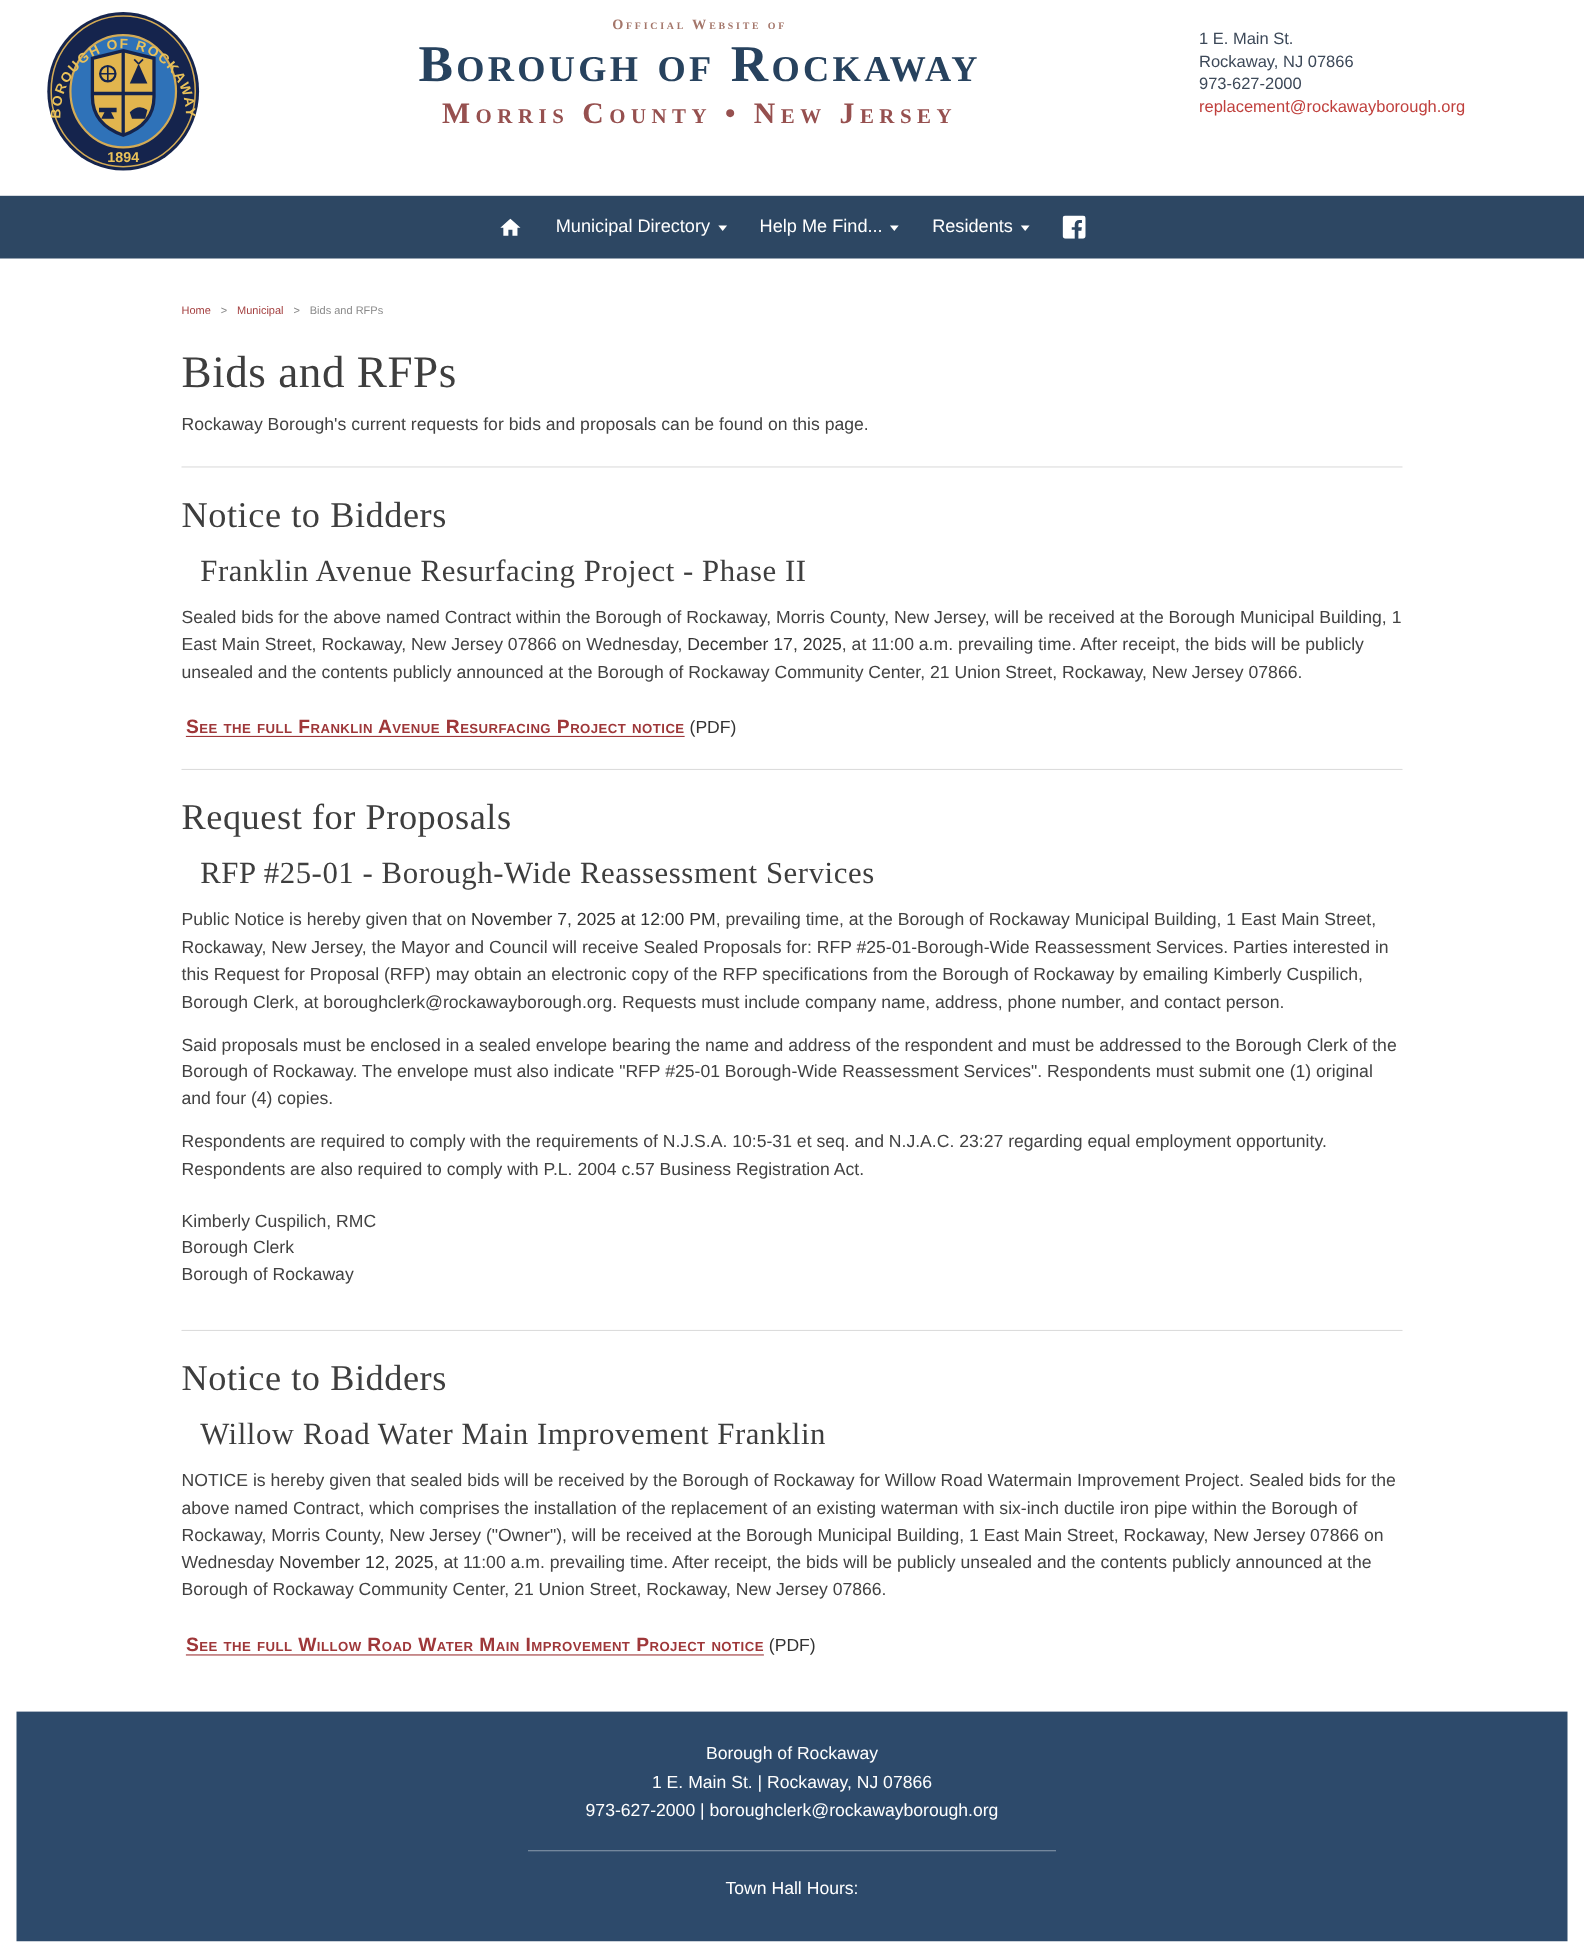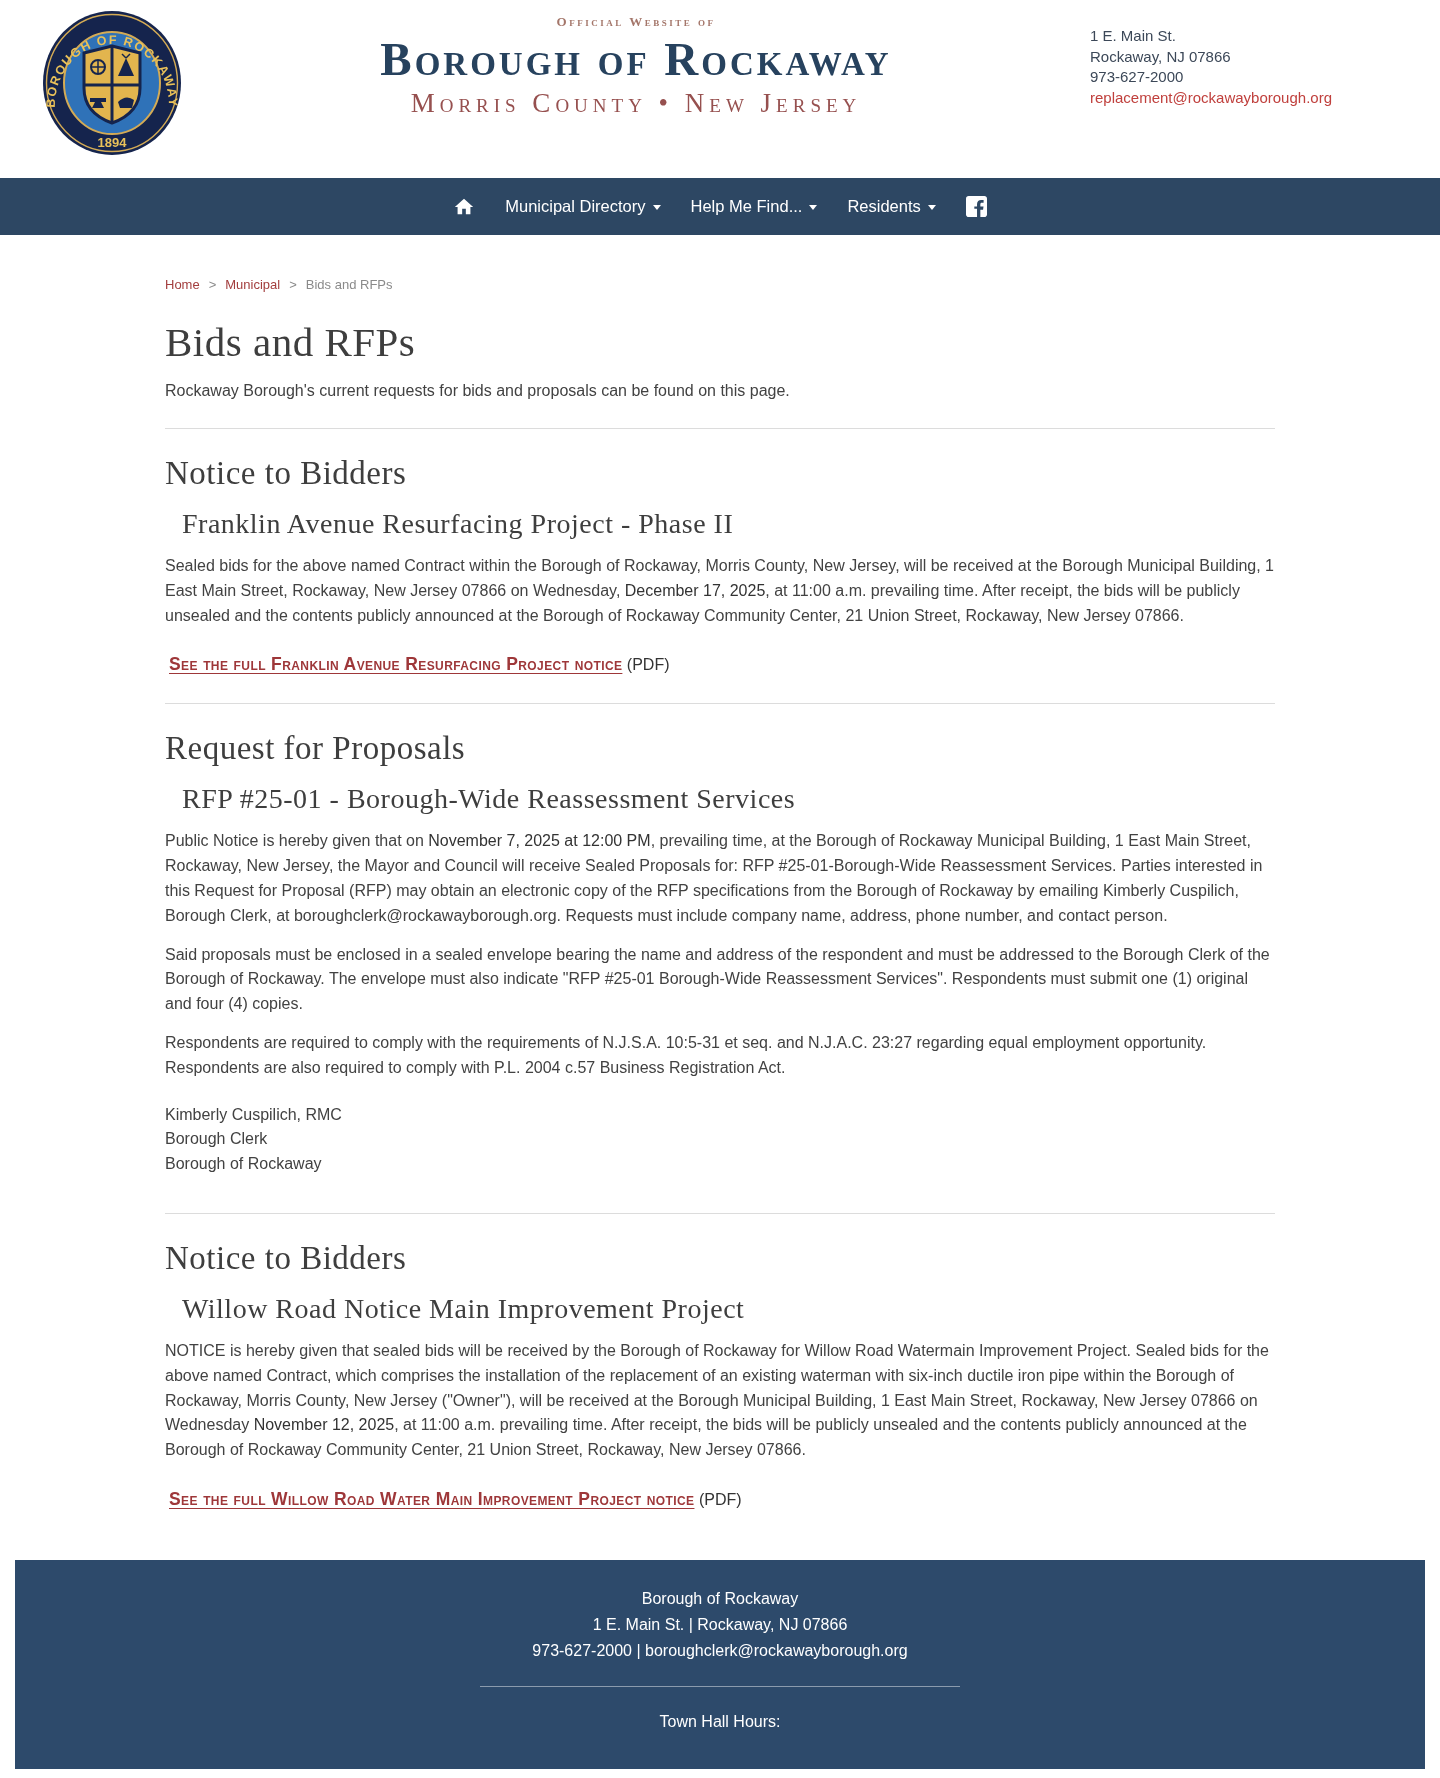--- a/index.html
+++ b/index.html
@@ -11,35 +11,35 @@
     color: #424242;
   }
 
   
   .site-header { background: #ffffff; height: 178px; display: flex; align-items: flex-start; }
   .header-inner { width: 100%; display: flex; align-items: flex-start; padding: 10px 108px 0 42px; }
   .seal { flex: 0 0 auto; }
   .title-block { flex: 1 1 auto; text-align: center; padding-top: 4px; font-family: "Liberation Serif", serif; }
   .official-line { font-size: 13px; letter-spacing: 2.5px; color: #a4766a; font-variant: small-caps; font-weight: 600; }
   .site-title { font-size: 47px; line-height: 1.1; color: #27425e; font-variant: small-caps; font-weight: 600; letter-spacing: 3px; margin-top: 4px; }
-  .county-line { font-size: 27px; color: #96504f; font-variant: small-caps; letter-spacing: 5px; font-weight: 400; margin-top: 2px; }
+  .county-line { font-size: 27px; color: #96504f; font-variant: small-caps; letter-spacing: 5px; font-weight: 700; margin-top: 2px; }
   .contact-block { flex: 0 0 auto; padding-top: 16px; font-size: 15px; line-height: 1.38; color: #3c4858; font-style: normal; }
   .contact-block a { color: #c0403d; text-decoration: none; }
 
   
   .main-nav { background: #2d4763; height: 57px; display: flex; justify-content: center; gap: 30px; }
   .main-nav a { color: #ffffff; text-decoration: none; font-size: 16.5px; display: inline-flex; align-items: center; gap: 7px; }
   .caret { width: 0; height: 0; border-left: 4.5px solid transparent; border-right: 4.5px solid transparent; border-top: 5px solid #ffffff; display: inline-block; margin-top: 2px; }
   .nav-icon svg { display: block; }
 
   
   .container { width: 1140px; margin: 0 auto; padding: 0 15px; }
   main.container { padding-top: 42px; padding-bottom: 44px; }
 
-  .breadcrumb { font-size: 13px; color: #8a8a8a; }
+  .breadcrumb { font-size: 10px; color: #8a8a8a; }
   .breadcrumb a { color: #a33e3e; text-decoration: none; }
   .breadcrumb .sep { margin: 0 9px; color: #8a8a8a; }
 
   .serif { font-family: "Liberation Serif", serif; font-weight: 400; color: #3e3e3e; }
   h1.page-title { font-size: 41px; letter-spacing: 0.5px; margin-top: 26px; }
   .intro { margin-top: 16px; font-size: 16px; }
 
   hr.rule { border: none; border-top: 1px solid #dcdcdc; margin: 28px 0 26px 0; }
 
   h2.section-title { font-size: 33px; letter-spacing: 0.5px; }
@@ -153,21 +153,21 @@
     <p class="body-p"><span>Public Notice is hereby given that on </span><strong>November 7, 2025 at 12:00 PM</strong><span>, prevailing time, at the Borough of Rockaway Municipal Building, 1 East Main Street, Rockaway, New Jersey, the Mayor and Council will receive Sealed Proposals for: RFP #25-01-Borough-Wide Reassessment Services. Parties interested in this Request for Proposal (RFP) may obtain an electronic copy of the RFP specifications from the Borough of Rockaway by emailing Kimberly Cuspilich, Borough Clerk, at boroughclerk@rockawayborough.org. Requests must include company name, address, phone number, and contact person.</span></p>
     <p class="body-p"><span>Said proposals must be enclosed in a sealed envelope bearing the name and address of the respondent and must be addressed to the Borough Clerk of the Borough of Rockaway. The envelope must also indicate "RFP #25-01 Borough-Wide Reassessment Services". Respondents must submit one (1) original and four (4) copies.</span></p>
     <p class="body-p"><span>Respondents are required to comply with the requirements of N.J.S.A. 10:5-31 et seq. and N.J.A.C. 23:27 regarding equal employment opportunity. Respondents are also required to comply with P.L. 2004 c.57 Business Registration Act.</span></p>
     <p class="body-p signature">Kimberly Cuspilich, RMC<br>Borough Clerk<br>Borough of Rockaway</p>
   </section>
 
   <hr class="rule" style="margin-top:36px">
 
   <section>
     <h2 class="serif section-title">Notice to Bidders</h2>
-    <h3 class="serif sub-title">Willow Road Notice Main Improvement Project</h3>
+    <h3 class="serif sub-title">Willow Road Water Main Improvement Franklin</h3>
     <p class="body-p"><span>NOTICE is hereby given that sealed bids will be received by the Borough of Rockaway for Willow Road Watermain Improvement Project. Sealed bids for the above named Contract, which comprises the installation of the replacement of an existing waterman with six-inch ductile iron pipe within the Borough of Rockaway, Morris County, New Jersey ("Owner"), will be received at the Borough Municipal Building, 1 East Main Street, Rockaway, New Jersey 07866 on Wednesday </span><strong>November 12, 2025</strong><span>, at 11:00 a.m. prevailing time. After receipt, the bids will be publicly unsealed and the contents publicly announced at the Borough of Rockaway Community Center, 21 Union Street, Rockaway, New Jersey 07866.</span></p>
     <p class="pdf-line">
       <a href="#" class="pdf-link">See the full Willow Road Water Main Improvement Project notice</a><span class="pdf-suffix"> (PDF)</span>
     </p>
   </section>
 
 </main>
 
 <footer class="site-footer">
   <div>Borough of Rockaway</div>

